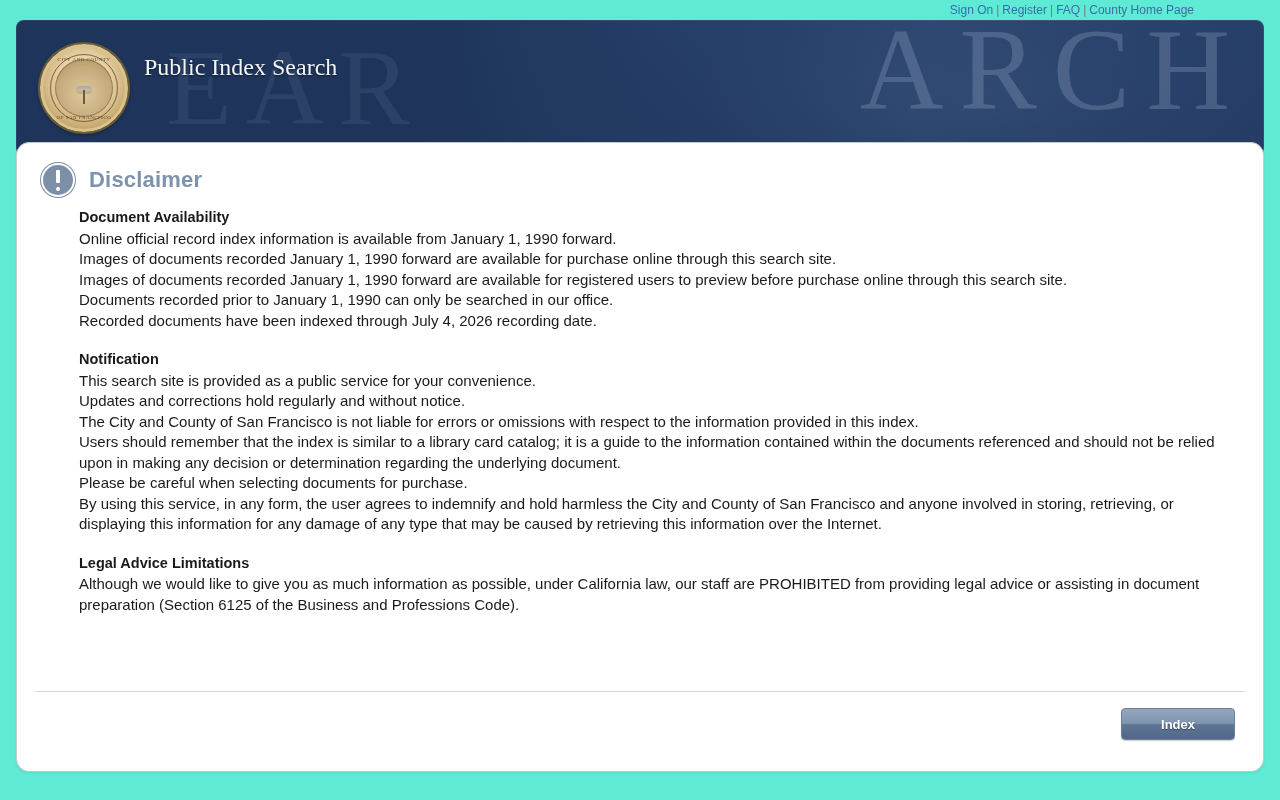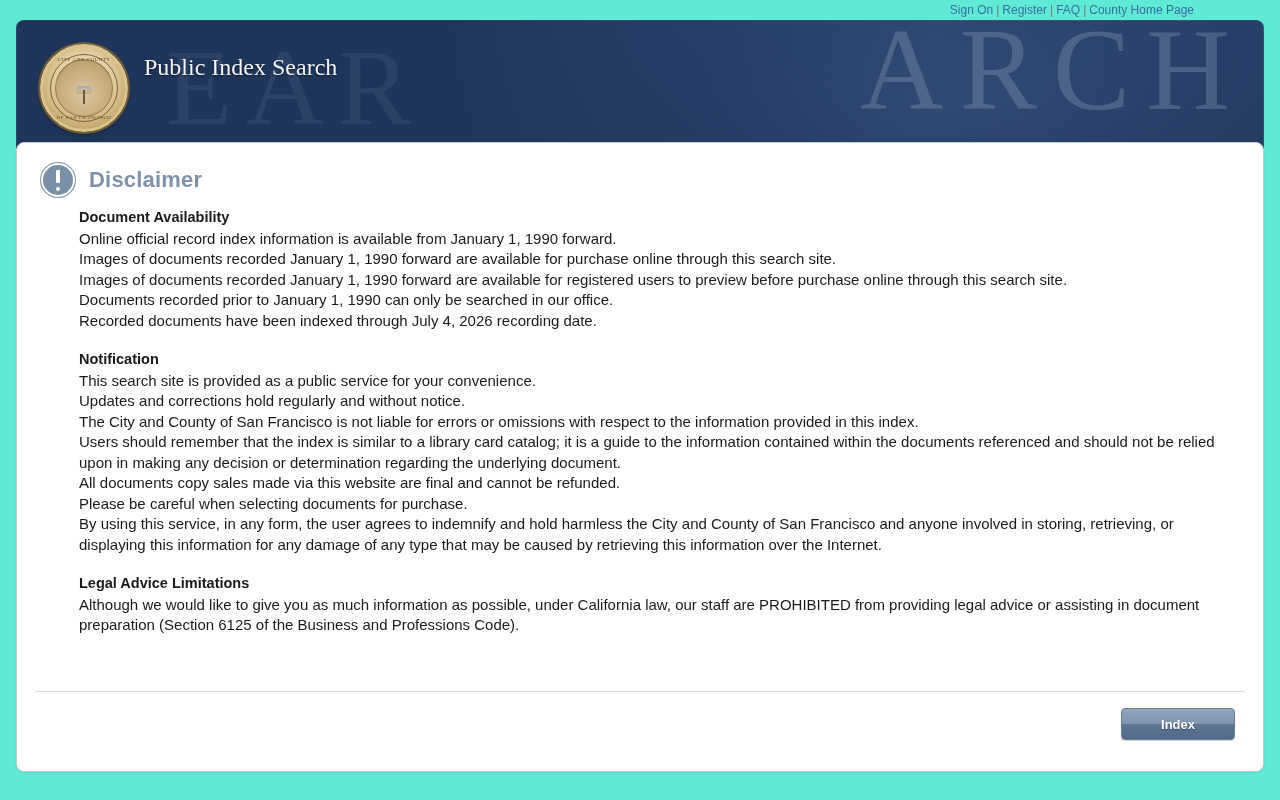--- a/index.html
+++ b/index.html
@@ -150,21 +150,21 @@
 
   
   .card {
     position: absolute;
     left: 16px;
     top: 142px;
     width: 1248px;
     height: 630px;
     background: #ffffff;
     border: 1px solid #c9c9c9;
-    border-radius: 8px;
+    border-radius: 13px;
     box-shadow: 0 1px 2px rgba(0,0,0,0.08);
   }
   .disclaimer-head {
     display: flex;
     align-items: center;
     gap: 14px;
     padding: 20px 0 0 24px;
   }
   .excl-icon {
     width: 34px; height: 34px;
@@ -283,21 +283,20 @@
       <p>Images of documents recorded January 1, 1990 forward are available for purchase online through this search site.</p>
       <p>Images of documents recorded January 1, 1990 forward are available for registered users to preview before purchase online through this search site.</p>
       <p>Documents recorded prior to January 1, 1990 can only be searched in our office.</p>
       <p>Recorded documents have been indexed through July 4, 2026 recording date.</p>
 
       <div class="sec-head">Notification</div>
       <p>This search site is provided as a public service for your convenience.</p>
       <p>Updates and corrections hold regularly and without notice.</p>
       <p>The City and County of San Francisco is not liable for errors or omissions with respect to the information provided in this index.</p>
       <p>Users should remember that the index is similar to a library card catalog; it is a guide to the information contained within the documents referenced and should not be relied upon in making any decision or determination regarding the underlying document.</p>
-      <p>All documents copy sales made via this website are final and cannot be refunded.</p>
       <p>Please be careful when selecting documents for purchase.</p>
       <p>By using this service, in any form, the user agrees to indemnify and hold harmless the City and County of San Francisco and anyone involved in storing, retrieving, or displaying this information for any damage of any type that may be caused by retrieving this information over the Internet.</p>
 
       <div class="sec-head">Legal Advice Limitations</div>
       <p>Although we would like to give you as much information as possible, under California law, our staff are PROHIBITED from providing legal advice or assisting in document preparation (Section 6125 of the Business and Professions Code).</p>
 
     </div>
 
     <div class="divider"></div>
 

